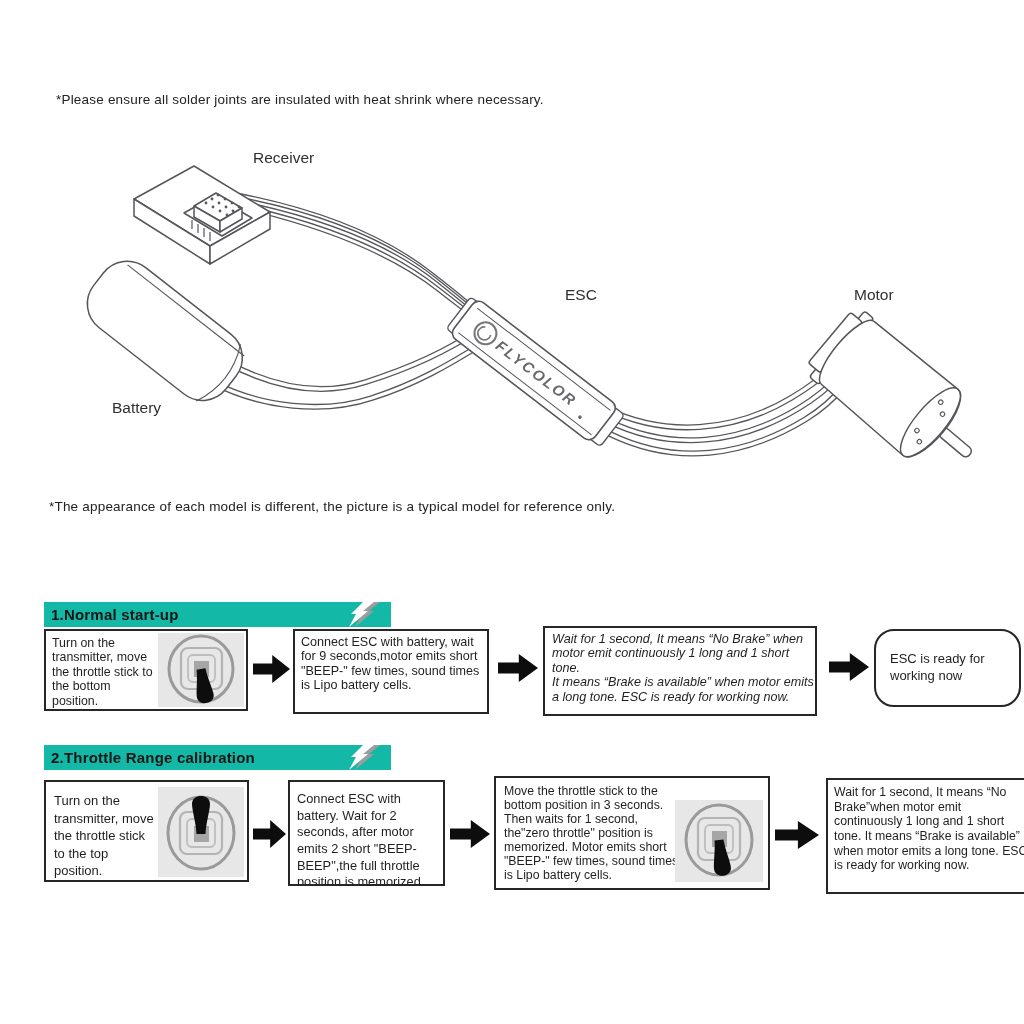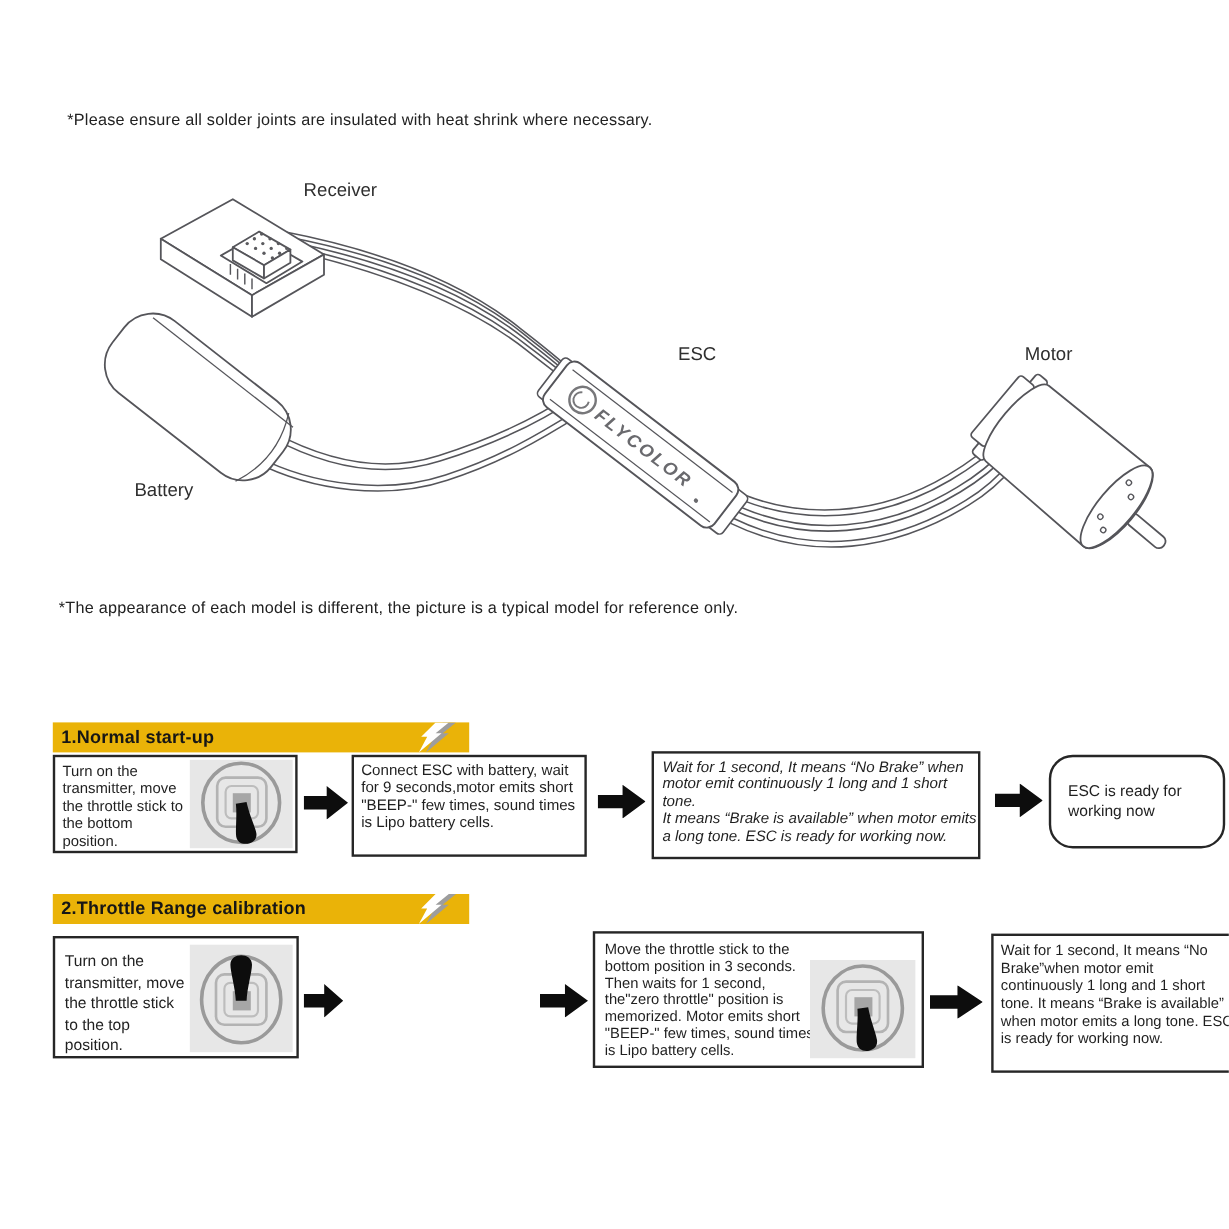--- a/index.html
+++ b/index.html
@@ -6,21 +6,21 @@
   .page{
     position:relative;width:1024px;height:1024px;background:#fff;overflow:hidden;
     font-family:"Liberation Sans", sans-serif;color:#2b2b2b;margin-left:16px;
   }
   .note{position:absolute;font-size:13.5px;color:#222;letter-spacing:0.2px;}
   .note-top{left:40px;top:92px;}
   .note-bottom{left:33px;top:499px;}
   .diagram-svg{position:absolute;left:0;top:0;}
 
   .sec-header{
-    position:absolute;left:28px;width:347px;height:25px;background:#eab308;
+    position:absolute;left:28px;width:347px;height:25px;background:#14b8a6;
     display:flex;align-items:center;
   }
   .sec-title{font-size:15px;font-weight:bold;color:#161616;padding-left:7px;letter-spacing:0.2px;}
   .bolt{position:absolute;right:8px;top:0px;}
 
   .step-box{
     position:absolute;border:2px solid #262626;background:#fff;box-sizing:border-box;
     overflow:hidden;
   }
   .step-text{position:absolute;white-space:pre-line;color:#1f1f1f;}
@@ -212,20 +212,23 @@
       <rect width="86" height="90" fill="#e7e7e7"></rect>
       <ellipse cx="43" cy="46" rx="33" ry="36" fill="none" stroke="#9a9a9a" stroke-width="3"></ellipse>
       <rect x="22" y="25" width="42" height="42" rx="7" fill="none" stroke="#b3b3b3" stroke-width="2.2"></rect>
       <rect x="29" y="32" width="28" height="28" rx="5" fill="none" stroke="#bdbdbd" stroke-width="1.8"></rect>
       <rect x="36" y="39" width="15" height="16" fill="#a6a6a6"></rect>
       <path d="M-4.5,0 C-5,11 -9,24 -9,30 C-9,35.5 -4.5,38 0,38 C4.5,38 9,35.5 9,30 C9,24 5,11 4.5,0 Z" transform="translate(43,47) rotate(180)" fill="#0d0d0d"></path>
     </svg>
   </div>
   <div class="flow-arrow r2a1"></div>
 
+  <div class="step-box r2b2">
+    <div class="step-text">Connect ESC with battery. Wait for 2 seconds, after motor emits 2 short "BEEP-BEEP",the full throttle position is memorized.</div>
+  </div>
   <div class="flow-arrow r2a2"></div>
 
   <div class="step-box r2b3">
     <div class="step-text">Move the throttle stick to the bottom position in 3 seconds. Then waits for 1 second, the"zero throttle" position is memorized. Motor emits short "BEEP-" few times, sound times is Lipo battery cells.</div>
     <svg class="stick-img" width="88" height="82" viewBox="0 0 88 82">
       <rect width="88" height="82" fill="#e7e7e7"></rect>
       <ellipse cx="44" cy="40" rx="33" ry="35" fill="none" stroke="#9a9a9a" stroke-width="3"></ellipse>
       <rect x="23" y="18" width="42" height="42" rx="7" fill="none" stroke="#b3b3b3" stroke-width="2.2"></rect>
       <rect x="30" y="25" width="28" height="28" rx="5" fill="none" stroke="#bdbdbd" stroke-width="1.8"></rect>
       <rect x="37" y="31" width="15" height="16" fill="#a6a6a6"></rect>

